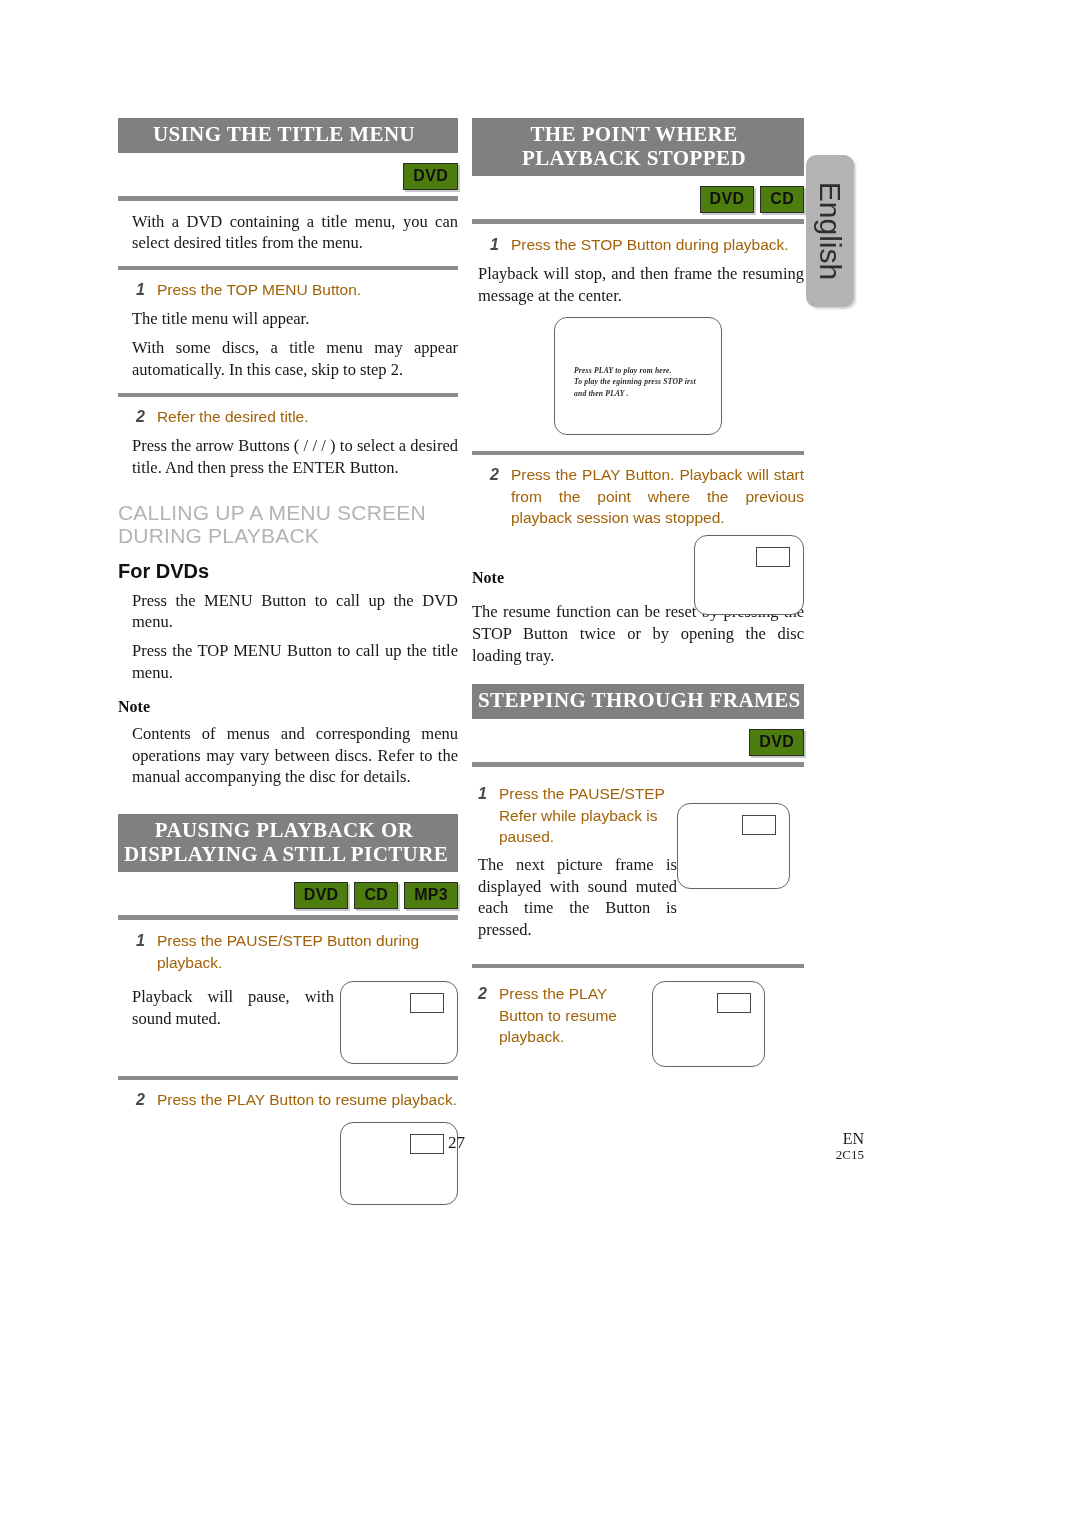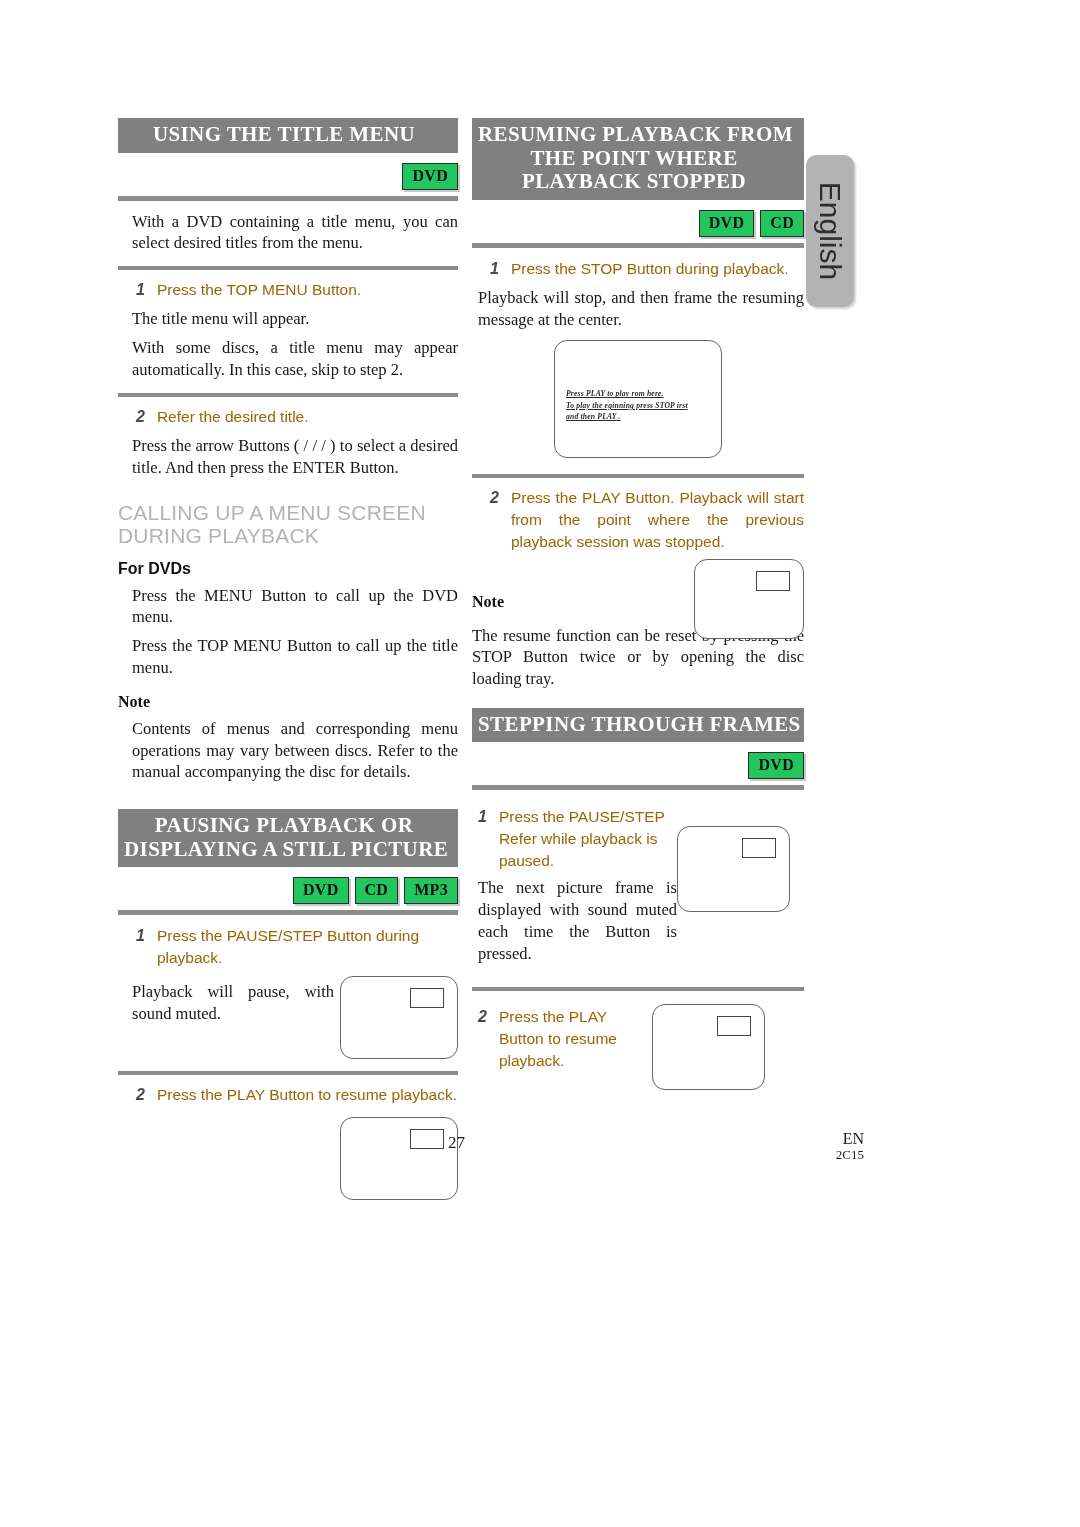--- a/index.html
+++ b/index.html
@@ -49,23 +49,23 @@
   
   .badges {
     display: flex;
     justify-content: flex-end;
     gap: 6px;
     margin-top: 10px;
     margin-bottom: 6px;
   }
   .badge {
     border: 1px solid #2b2b2b;
-    background: #22c55e;
+    background: #4d7c0f;
     box-shadow: 2px 2px 0 #c9c9c9;
-    font-family: Liberation Serif, serif;
+    font-family: Liberation Sans, sans-serif;
     font-weight: bold;
     font-size: 16px;
     line-height: 1;
     padding: 4px 9px 5px 9px;
     color: #111111;
     letter-spacing: 0.3px;
   }
 
   
   .rule-thick {
@@ -118,21 +118,21 @@
     font-family: "Liberation Sans", sans-serif;
     font-size: 21px;
     color: #b4b4b4;
     line-height: 1.12;
     margin: 22px 0 12px 0;
     letter-spacing: 0.2px;
   }
   .subhead-black {
     font-family: "Liberation Sans", sans-serif;
     font-weight: bold;
-    font-size: 16px;
+    font-size: 20px;
     color: #111111;
     margin: 2px 0 0 0;
   }
 
   
   .note-label {
     font-family: "Liberation Serif", serif;
     font-weight: bold;
     font-size: 16px;
     margin: 14px 0 2px 0;
@@ -152,31 +152,30 @@
     right: 13px;
     top: 11px;
     width: 34px;
     height: 20px;
     border: 1.4px solid #4a4147;
     background: #ffffff;
     box-sizing: border-box;
   }
   .osd {
     position: absolute;
-    left: 11px;
+    left: 19px;
     top: 47px;
     right: 12px;
     font-family: "Liberation Serif", serif;
     font-style: italic;
     font-weight: bold;
     font-size: 7.6px;
     line-height: 1.5;
     color: #2a2a2a;
     letter-spacing: 0.2px;
-    text-decoration: underline;
   }
   .osd span { display: block; white-space: nowrap; }
 
   .fig-row { display: flex; align-items: flex-start; }
   .fig-text { flex: 1 1 auto; }
 
   
   .lang-tab {
     position: absolute;
     left: 806px;
@@ -313,21 +312,20 @@
         </div>
       </div>
     </div>
 
   </div>
 
   <div class="col col-right">
 
     <div>
       <div class="sec-bar">
-        <span class="ln">RESUMING PLAYBACK FROM</span>
         <span class="ln">THE POINT WHERE</span>
         <span class="ln">PLAYBACK STOPPED</span>
       </div>
 
       <div class="badges">
         <span class="badge">DVD</span>
         <span class="badge">CD</span>
       </div>
 
       <div class="rule-thick"></div>

